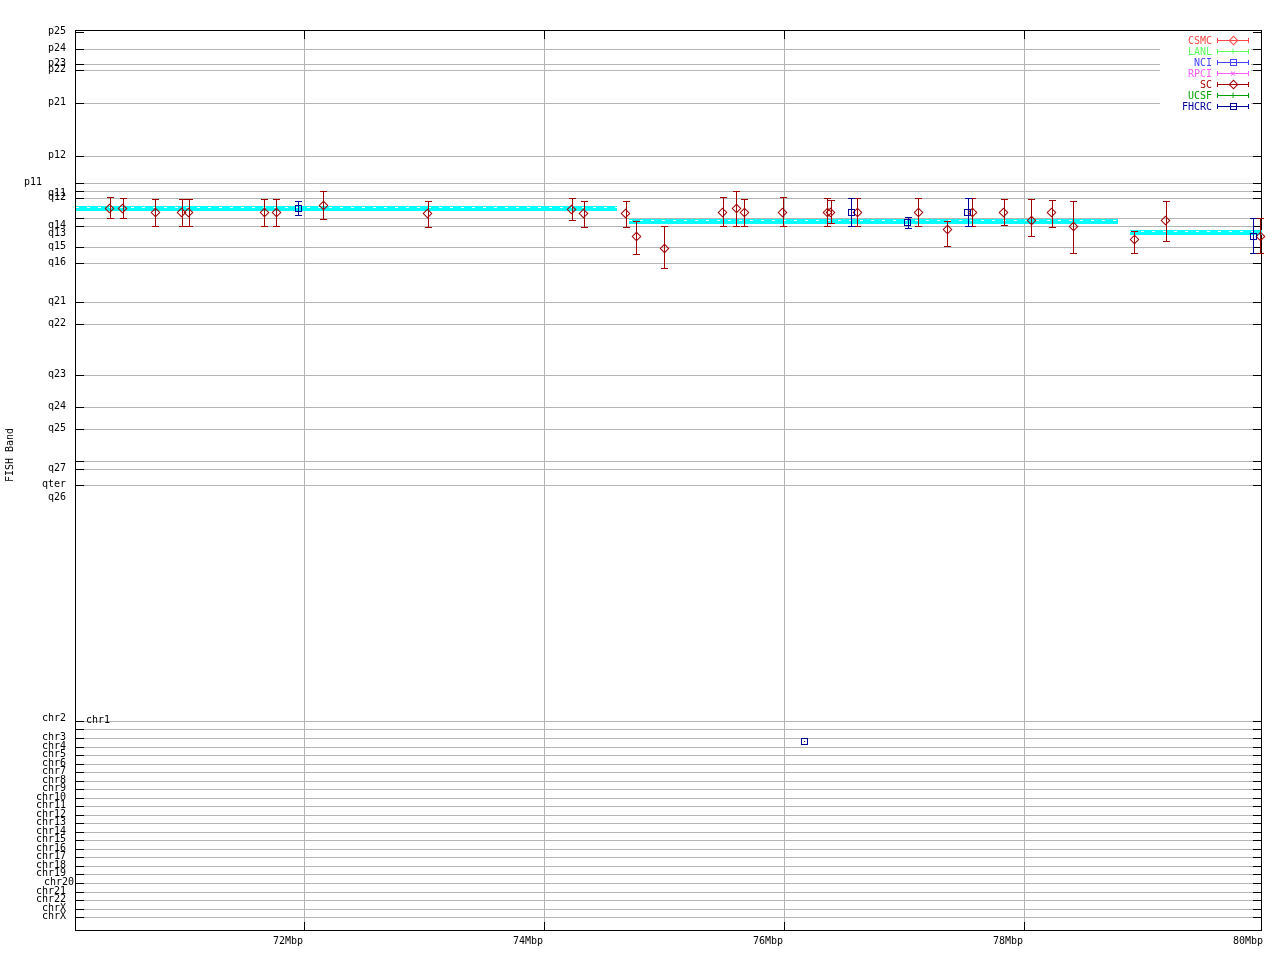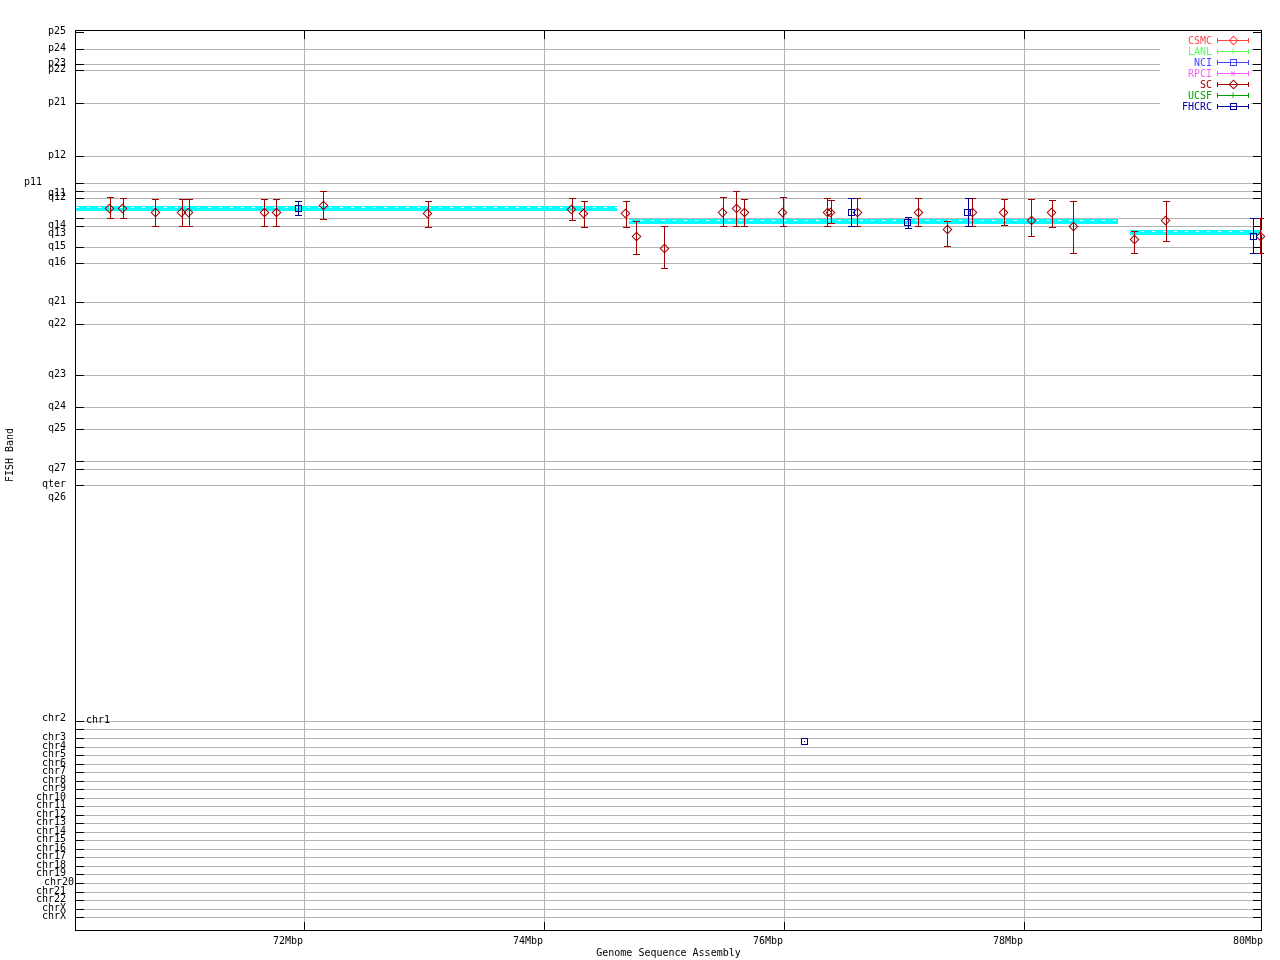--- a/index.html
+++ b/index.html
@@ -366,21 +366,20 @@
       <div class="smark" style="left: 888.1px; top: 177.5px; border-color: rgb(0, 0, 153);"></div>
       <div class="dot" style="left: 891.6px; top: 181px; background: rgb(0, 0, 153);"></div>
       <div class="ebar" style="left: 1177.2px; top: 187px; height: 35px; background: rgb(0, 0, 153);"></div>
       <div class="ecap" style="left: 1174.2px; top: 187px; width: 7px; background: rgb(0, 0, 153);"></div>
       <div class="ecap" style="left: 1174.2px; top: 222px; width: 7px; background: rgb(0, 0, 153);"></div>
       <div class="smark" style="left: 1173.7px; top: 201.5px; border-color: rgb(0, 0, 153);"></div>
       <div class="dot" style="left: 1177.2px; top: 205px; background: rgb(0, 0, 153);"></div>
       <div class="smark" style="left: 724.9px; top: 706.5px; border-color: rgb(0, 0, 153);"></div>
       <div class="dot" style="left: 728.4px; top: 710px; background: rgb(0, 0, 153);"></div>
     </div>
-  <div class="ax-label" id="xAxisLabel" style="left: 75px; top: 947px; width: 1187px; text-align: center;">Genome Sequence Assembly</div>
   <div class="ax-label" id="yAxisLabel" style="left: -90px; top: 449px; width: 200px; text-align: center; transform: rotate(-90deg);">FISH Band</div>
   <div id="legend" style="left: 1160px; top: 34px;">
       <div class="lrow">
         <div class="llab" style="color: rgb(255, 69, 69);">CSMC</div>
         <div class="lsamp">
           <div class="lline" style="background: rgb(255, 69, 69);"></div>
           <div class="lcap" style="left: 0px; background: rgb(255, 69, 69);"></div>
           <div class="lcap" style="right: 0px; background: rgb(255, 69, 69);"></div>
           <div class="dmark" style="left: 13px; top: 2px; border-color: rgb(255, 69, 69);"></div>
         </div>

